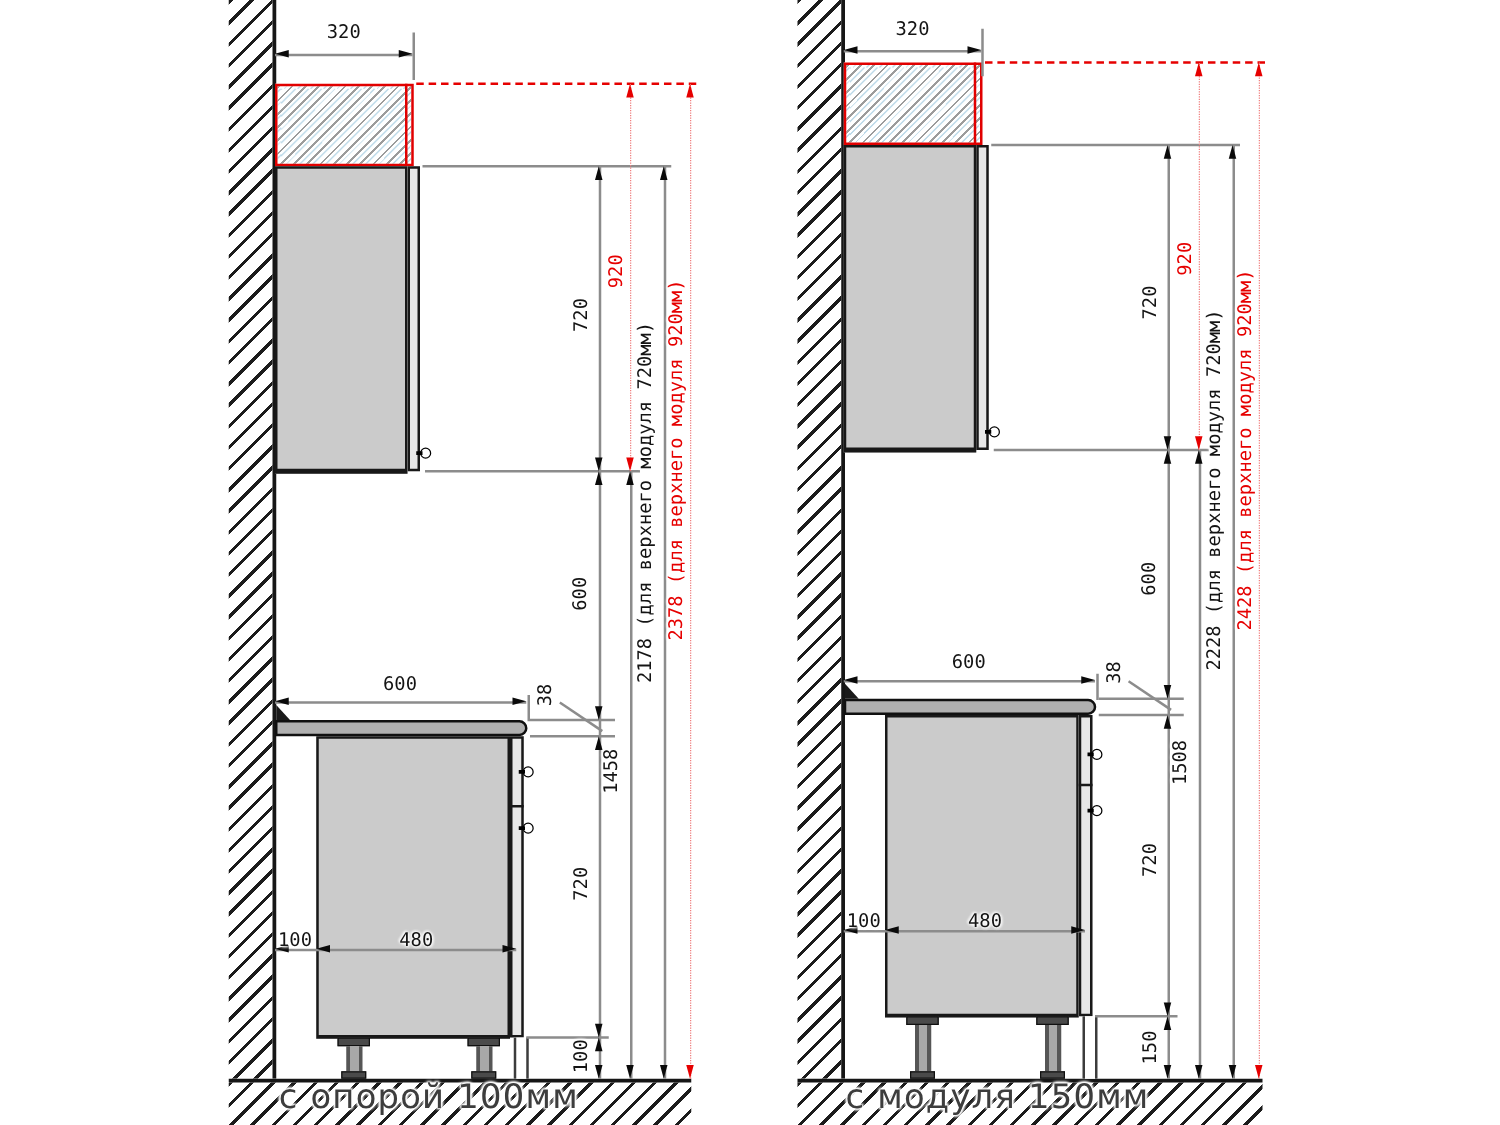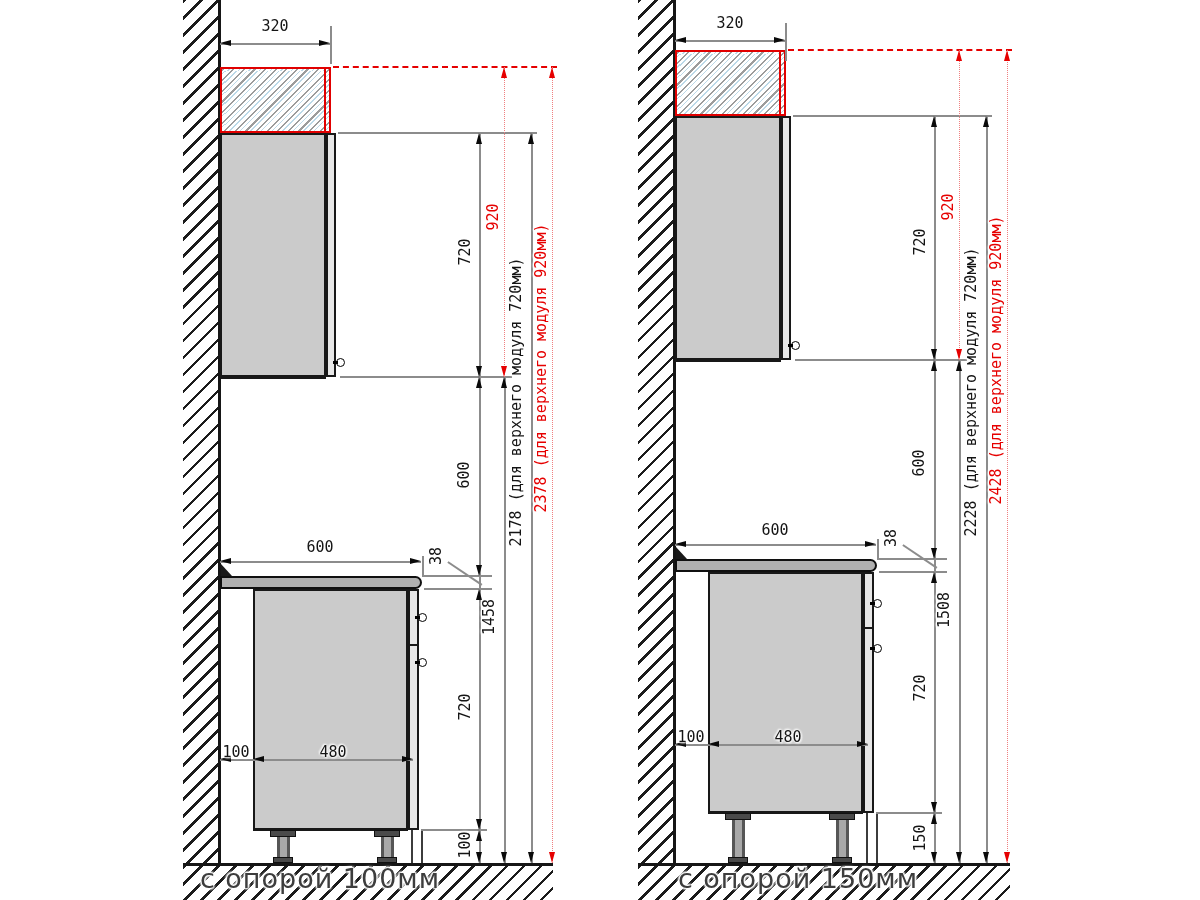--- a/index.html
+++ b/index.html
@@ -138,21 +138,21 @@
     <div class="abs dtv" style="left:464px;top:475px;">600</div>
     <div class="abs dt" style="left:320px;top:547px;">600</div>
     <div class="abs dtv" style="left:436px;top:556px;">38</div>
     <div class="abs dtv" style="left:489px;top:617px;">1458</div>
     <div class="abs dtv" style="left:465px;top:707px;">720</div>
     <div class="abs dt" style="left:236px;top:752px;">100</div>
     <div class="abs dt" style="left:333px;top:752px;">480</div>
     <div class="abs dtv" style="left:465px;top:845px;">100</div>
     <div class="abs dtv" style="left:516px;top:402px;">2178 (для верхнего модуля 720мм)</div>
     <div class="abs dtv red" style="left:541px;top:368px;">2378 (для верхнего модуля 920мм)</div>
-    <div class="abs caption" style="left:320px;top:878px;">с опорой 100мм</div>
+    <div class="abs caption" style="left:343px;top:878px;">с опорой 100мм</div>
   </section>
 
   <section>
     <div class="abs hatch wall" style="left:638px;top:0;width:35px;height:863px;"></div>
     <div class="abs hatch floor" style="left:638px;top:863px;width:372px;height:34px;"></div>
 
     <div class="abs hatch-light" style="left:675px;top:50px;width:107px;height:62px;border:2px solid #e10000;"></div>
     <div class="abs redline" style="left:779px;top:50px;width:2px;height:66px;"></div>
 
     <div class="abs cab" style="left:675px;top:116px;width:102px;height:240px;border-bottom-width:4px;"></div>
@@ -226,16 +226,16 @@
     <div class="abs dtv" style="left:919px;top:463px;">600</div>
     <div class="abs dt" style="left:775px;top:530px;">600</div>
     <div class="abs dtv" style="left:891px;top:538px;">38</div>
     <div class="abs dtv" style="left:944px;top:610px;">1508</div>
     <div class="abs dtv" style="left:920px;top:688px;">720</div>
     <div class="abs dt" style="left:691px;top:737px;">100</div>
     <div class="abs dt" style="left:788px;top:737px;">480</div>
     <div class="abs dtv" style="left:920px;top:838px;">150</div>
     <div class="abs dtv" style="left:971px;top:392px;">2228 (для верхнего модуля 720мм)</div>
     <div class="abs dtv red" style="left:996px;top:360px;">2428 (для верхнего модуля 920мм)</div>
-    <div class="abs caption" style="left:798px;top:878px;">с опорой 150мм</div>
+    <div class="abs caption" style="left:798px;top:878px;">с модуля 150мм</div>
   </section>
 
 </div>
 
 </body></html>

